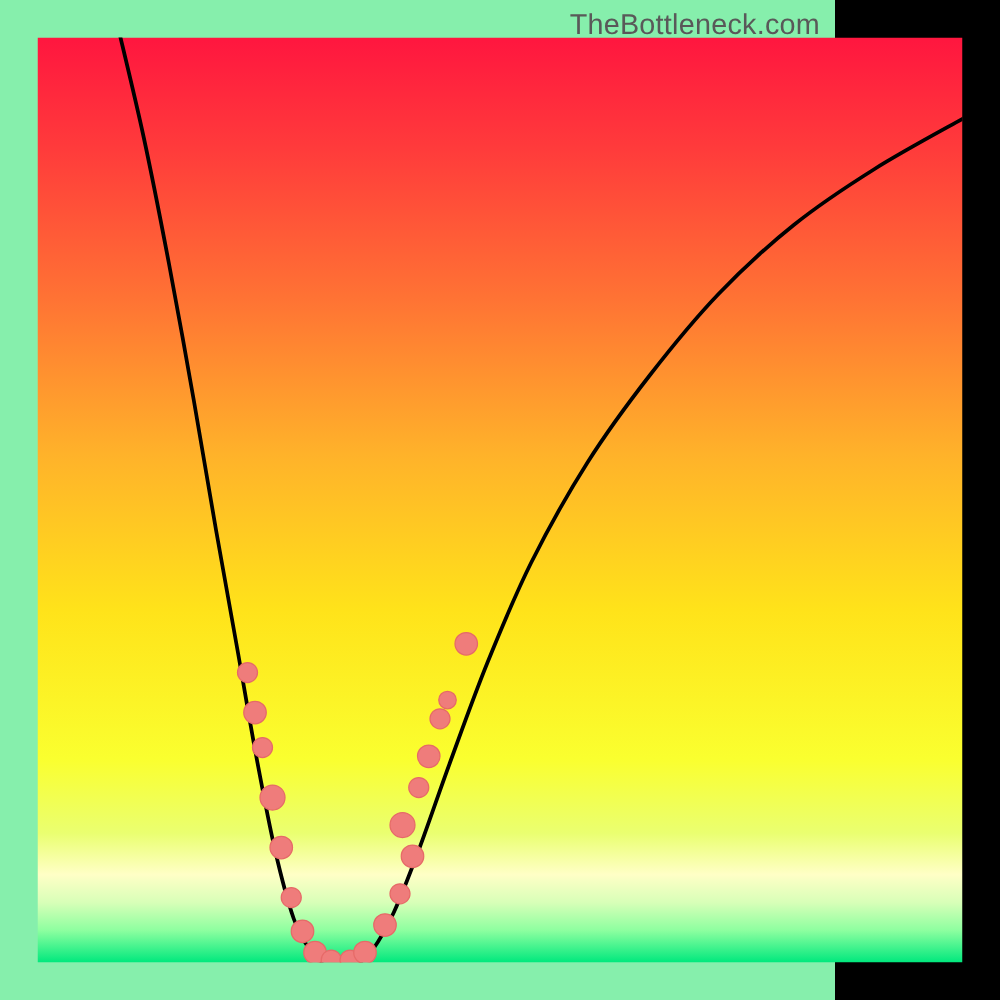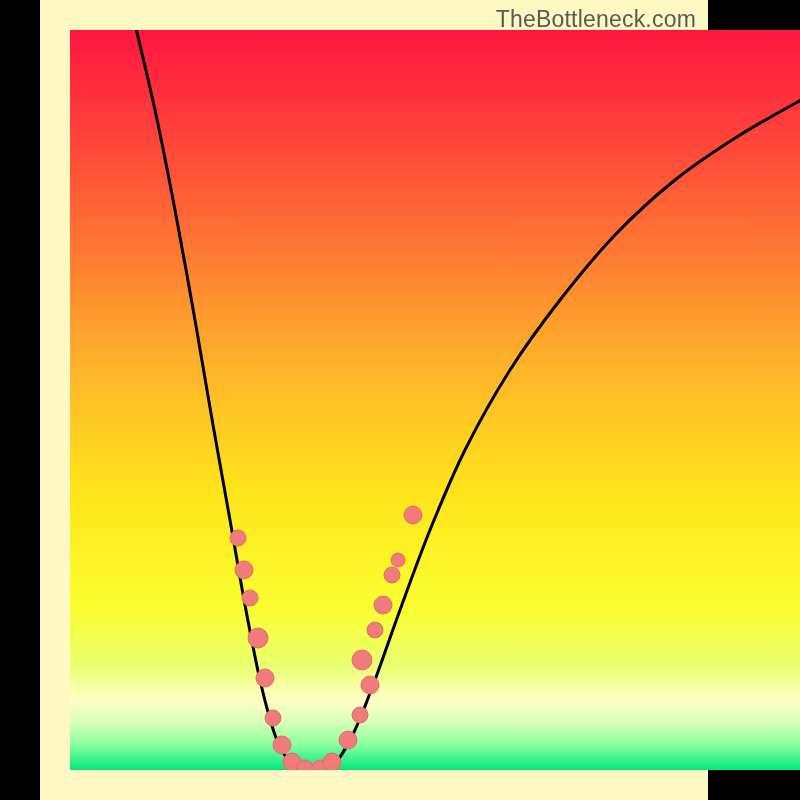--- a/index.html
+++ b/index.html
@@ -8,22 +8,21 @@
   width: 800px;
   height: 800px;
   background: #000;
   overflow: hidden;
   font-family: Arial, Helvetica, sans-serif;
 }
 .frame {
   position: relative;
   width: 668px;
   height: 800px;
-  background: #fef9c3;
-  margin-left: 40px;
+  background: #86efac;
 }
 .plot-area {
   position: absolute;
   left: 30px;
   top: 30px;
   width: 740px;
   height: 740px;
 }
 .gradient {
   position: absolute;

